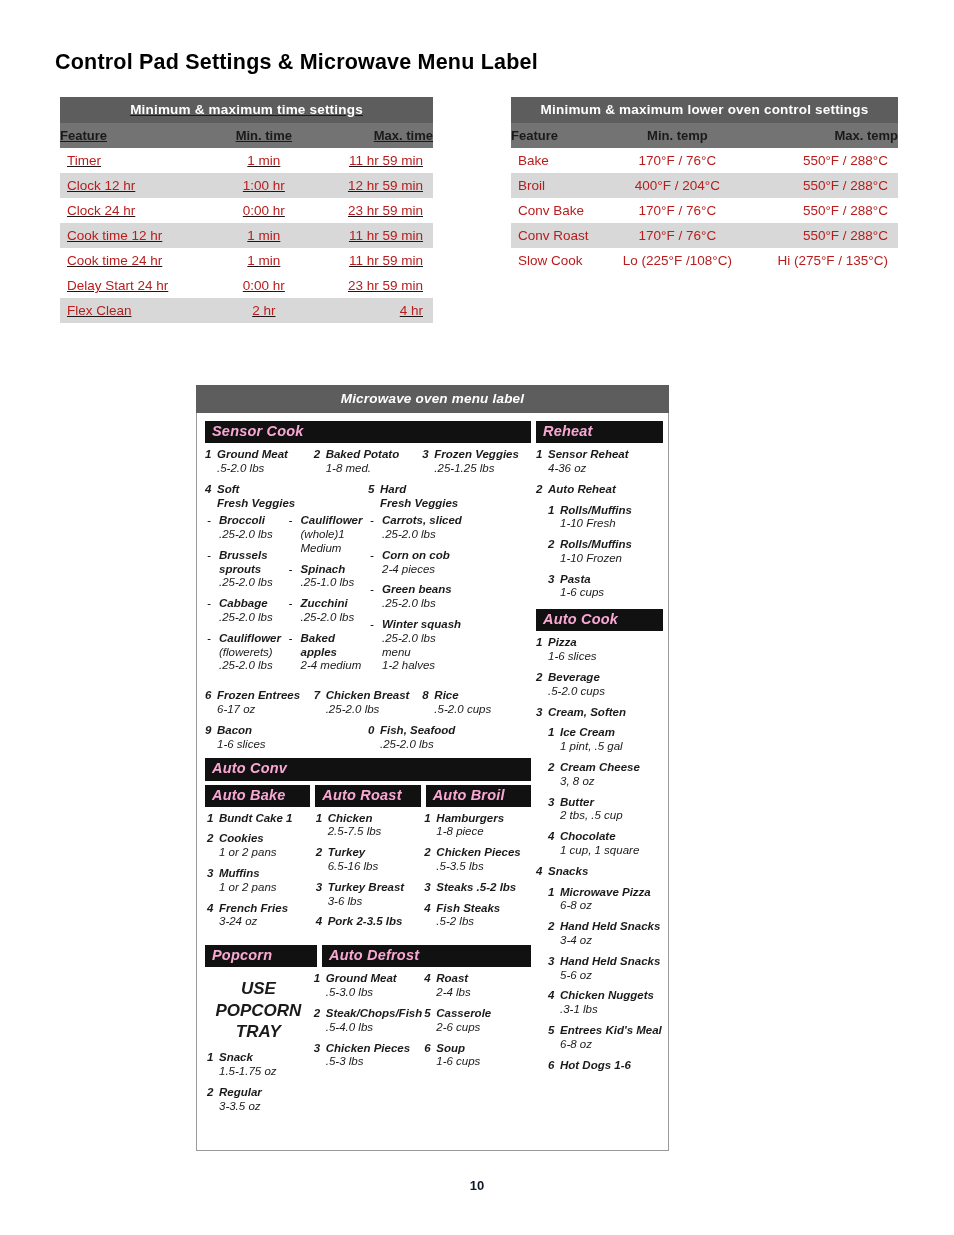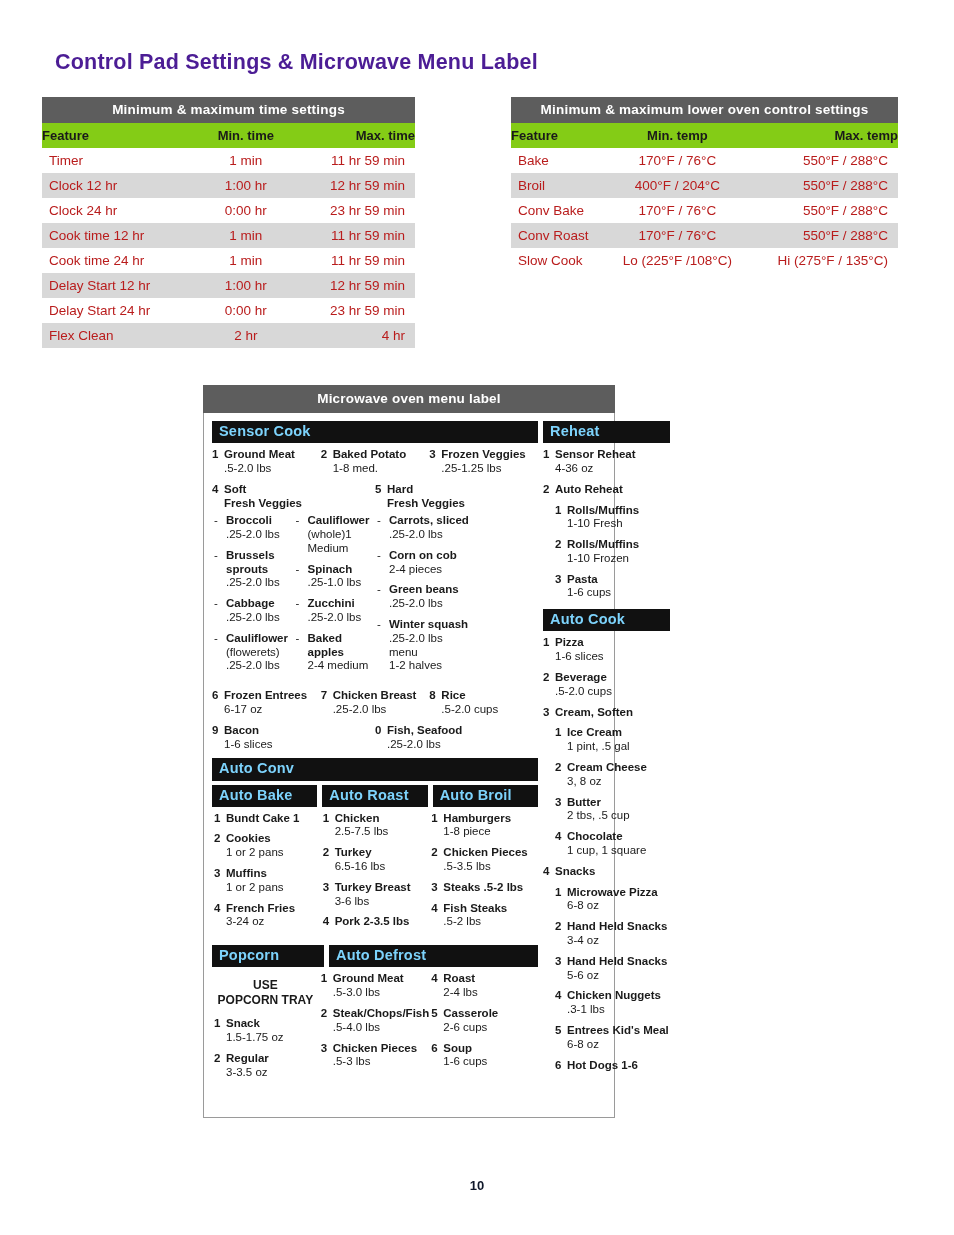--- a/index.html
+++ b/index.html
@@ -17,66 +17,67 @@
   }
 
   
   .page-title {
     position: absolute;
     left: 55px;
     top: 50px;
     font-size: 21.5px;
     font-weight: bold;
     letter-spacing: 0.2px;
-    color: #4c1d95;
+    color: #000000;
   }
 
   
   .settings-table {
     position: absolute;
     border-collapse: collapse;
   }
   .settings-table .tbl-title {
     background: #5d5d5d;
     color: #ffffff;
     font-size: 13.5px;
     font-weight: bold;
     text-align: center;
     padding: 5px 0 6px 0;
     letter-spacing: 0.2px;
   }
   .settings-table .col-head td {
-    background: #84cc16;
+    background: #737373;
     font-size: 13px;
     font-weight: bold;
     padding: 5px 0 5px 0;
     color: #1a1a1a;
   }
   .settings-table td {
     font-size: 13.5px;
     padding: 5px 0 5px 0;
     color: #b91c1c;
   }
   .settings-table tr.stripe td {
     background: #d8d8d8;
     margin-top: 28px;
   }
   .settings-table .c-feature { text-align: left; padding-left: 7px; }
   .settings-table .c-mid     { text-align: center; }
   .settings-table .c-max     { text-align: right; padding-right: 10px; }
 
-  #table-time  { left: 42px;  top: 97px;  width: 373px; }
+  #table-time  { left: 60px;  top: 97px;  width: 373px; text-decoration: underline; }
   #table-oven  { left: 511px; top: 97px;  width: 387px; }
 
   
   #menu-label {
     position: absolute;
-    left: 203px;
+    left: 196px;
     top: 385px;
-    width: 412px;
+    width: 473px;
+    font-style: italic;
   }
   #menu-label .panel-title {
     background: #5d5d5d;
     color: #ffffff;
     font-size: 13.5px;
     font-weight: bold;
     text-align: center;
     padding: 6px 0 7px 0;
     letter-spacing: 0.2px;
   }
@@ -85,21 +86,21 @@
     border-top: none;
     background: #ffffff;
     padding: 8px 8px 30px 8px;
     box-sizing: border-box;
     min-height: 660px;
   }
 
   
   .bar {
     background: #111111;
-    color: #7dd3fc;
+    color: #f9a8d4;
     font-size: 14.5px;
     font-weight: bold;
     padding: 2px 0 3px 7px;
     letter-spacing: 0.2px;
     line-height: 1.18;
   }
   .bar-row { display: flex; gap: 5px; }
   .bar-row .bar { flex: 1 1 0; }
 
   
@@ -136,21 +137,21 @@
   .veg-head {
     display: flex;
     font-size: 11.5px;
     line-height: 1.2;
     font-weight: bold;
     margin-bottom: 4px;
   }
   .veg-head .num { width: 12px; flex: none; }
 
   .popcorn-note {
-    font-size: 12px;
+    font-size: 17px;
     font-weight: bold;
     text-align: center;
     line-height: 1.25;
     margin: 6px 0 9px 0;
   }
 
   .pad-l { padding-left: 2px; }
   .blk { margin-bottom: 9px; }
 
   
@@ -197,25 +198,20 @@
       </tr>
       <tr class="stripe">
         <td class="c-feature">Cook time 12 hr</td>
         <td class="c-mid">1 min</td>
         <td class="c-max">11 hr 59 min</td>
       </tr>
       <tr>
         <td class="c-feature">Cook time 24 hr</td>
         <td class="c-mid">1 min</td>
         <td class="c-max">11 hr 59 min</td>
-      </tr>
-      <tr class="stripe">
-        <td class="c-feature">Delay Start 12 hr</td>
-        <td class="c-mid">1:00 hr</td>
-        <td class="c-max">12 hr 59 min</td>
       </tr>
       <tr>
         <td class="c-feature">Delay Start 24 hr</td>
         <td class="c-mid">0:00 hr</td>
         <td class="c-max">23 hr 59 min</td>
       </tr>
       <tr class="stripe">
         <td class="c-feature">Flex Clean</td>
         <td class="c-mid">2 hr</td>
         <td class="c-max">4 hr</td>

